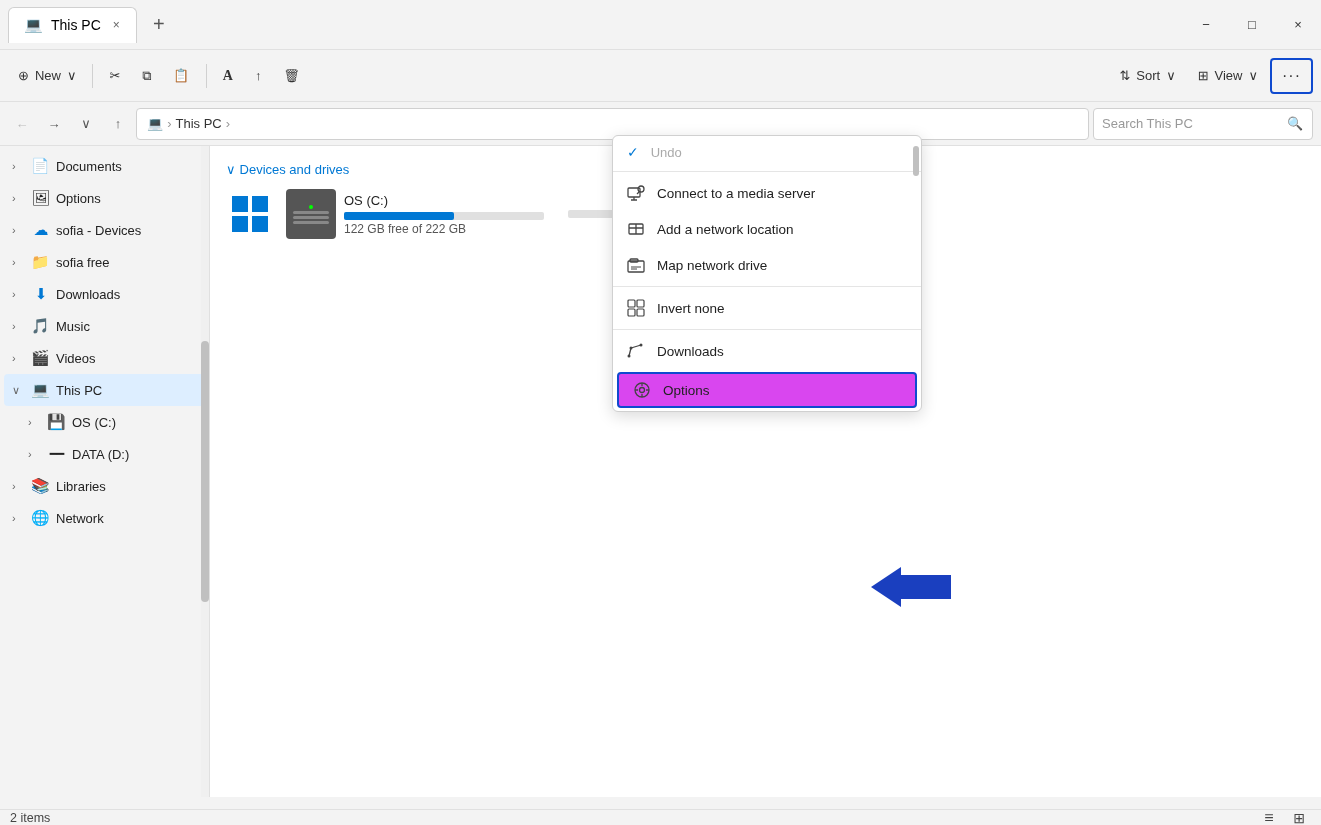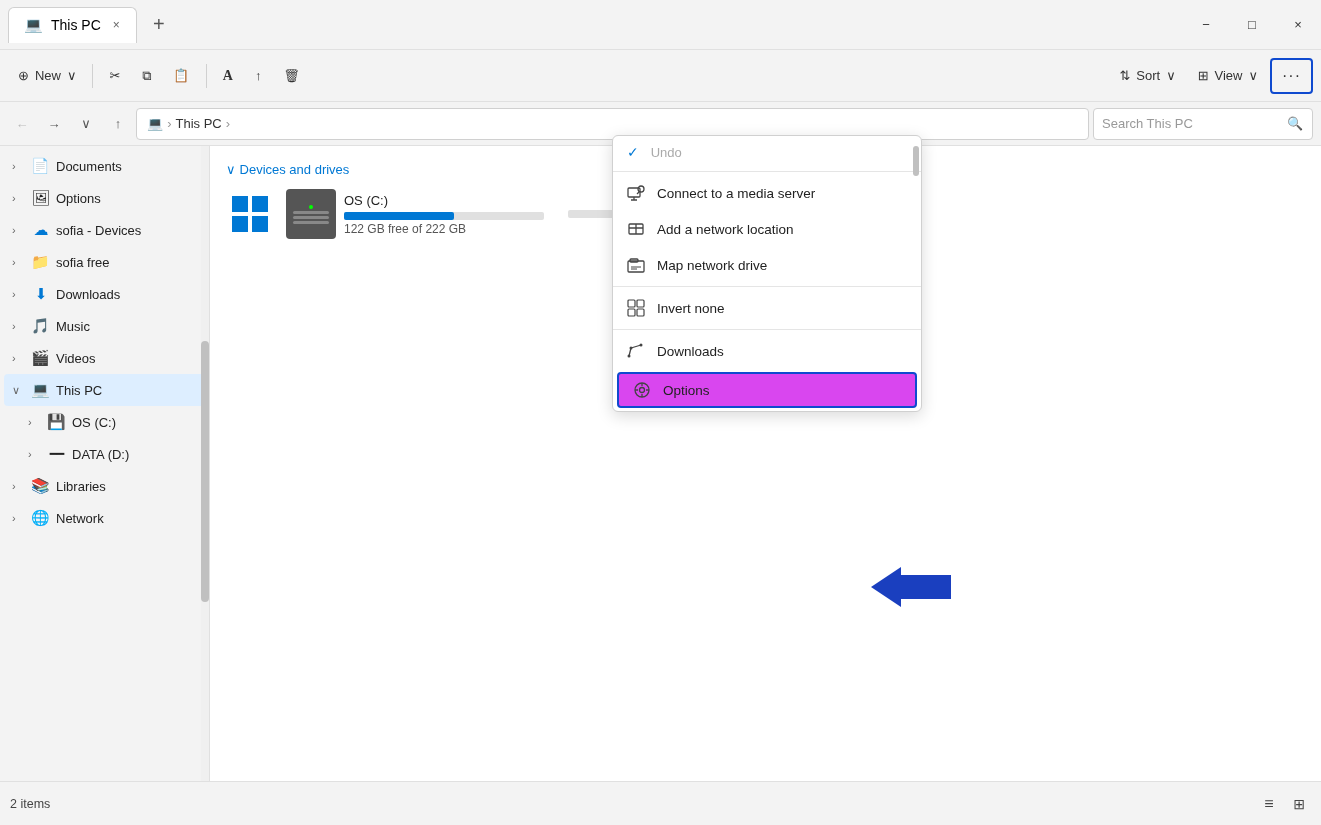--- a/index.html
+++ b/index.html
@@ -293,21 +293,21 @@
       flex-shrink: 0;
     }
     .menu-divider {
       height: 1px;
       background: #e5e5e5;
       margin: 3px 0;
     }
 
     
     .statusbar {
-      height: 44px;
+      height: 16px;
       background: #f3f3f3;
       border-top: 1px solid #e0e0e0;
       display: flex;
       align-items: center;
       padding: 0 10px;
       font-size: 12.5px;
       color: #444;
       justify-content: space-between;
       position: absolute;
       bottom: 0;

